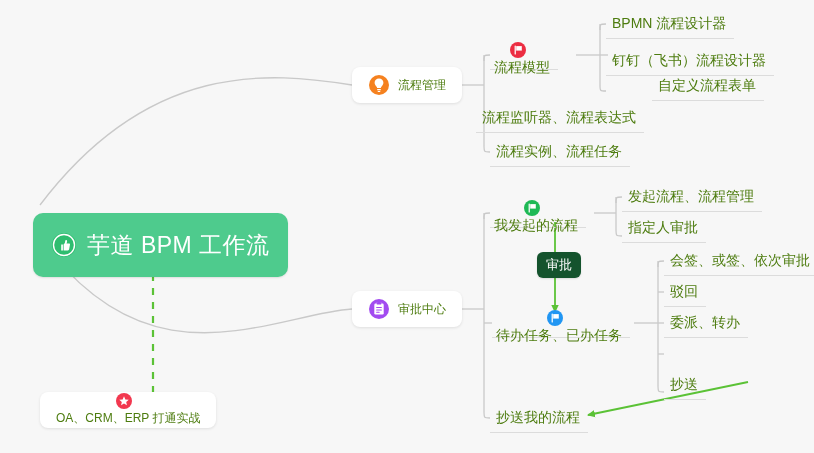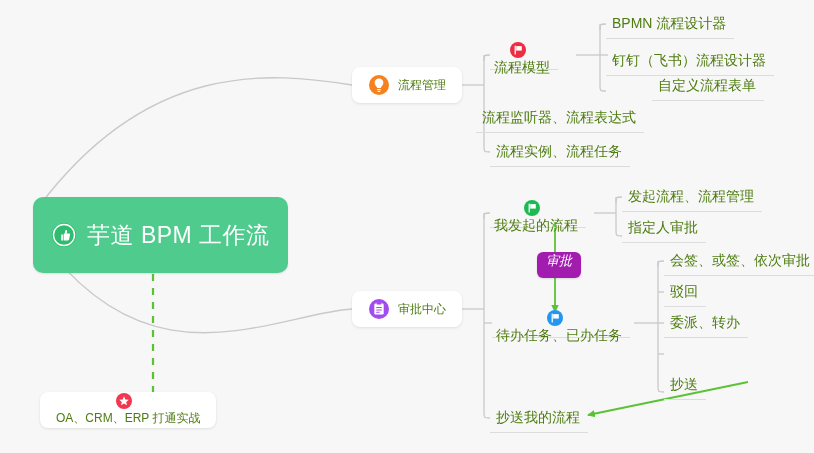--- a/index.html
+++ b/index.html
@@ -12,27 +12,28 @@
   }
   #canvas{position:absolute;left:0;top:0;width:814px;height:453px;}
   svg.links{position:absolute;left:0;top:0;width:814px;height:453px;pointer-events:none;}
 
   
   .root{
     position:absolute;
     display:flex;align-items:center;
     background:#4ecb8d;
     border-radius:10px;
-    padding:14px 18px;
+    padding:8px 18px;
     height:48px;
     box-shadow:0 1px 2px rgba(0,0,0,.10);
     color:#ffffff;
     font-size:23px;
     letter-spacing:.5px;
     white-space:nowrap;
+    margin-top:16px;
   }
   .root .label{color:#fff;}
 
   
   .card{
     position:absolute;
     display:flex;align-items:center;
     background:#ffffff;
     border-radius:8px;
     padding:0 16px;
@@ -53,30 +54,29 @@
     color:#4d7c0f;
     font-size:14px;
     white-space:nowrap;
     background:transparent;
   }
   .leaf.icon-leaf{padding-left:4px;flex-direction:column;}
 
   
   .badge{
     position:absolute;
-    display:flex;justify-content:center;
-    background:#a21caf;
+    display:flex;align-items:center;justify-content:center;
+    background:#14532d;
     color:#ffffff;
     font-size:13px;
     border-radius:6px;
     padding:0 9px;
     height:26px;
     white-space:nowrap;
     box-shadow:0 1px 2px rgba(0,0,0,.12);
-    font-style:italic;
   }
 
   
   .ic{
     display:inline-flex;align-items:center;justify-content:center;
     flex:0 0 auto;
     border-radius:50%;
     margin-right:8px;
   }
   .ic svg{display:block;}

